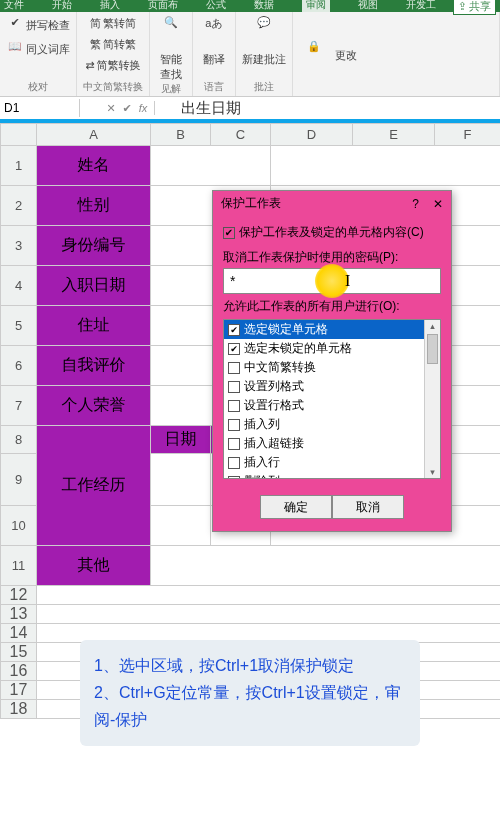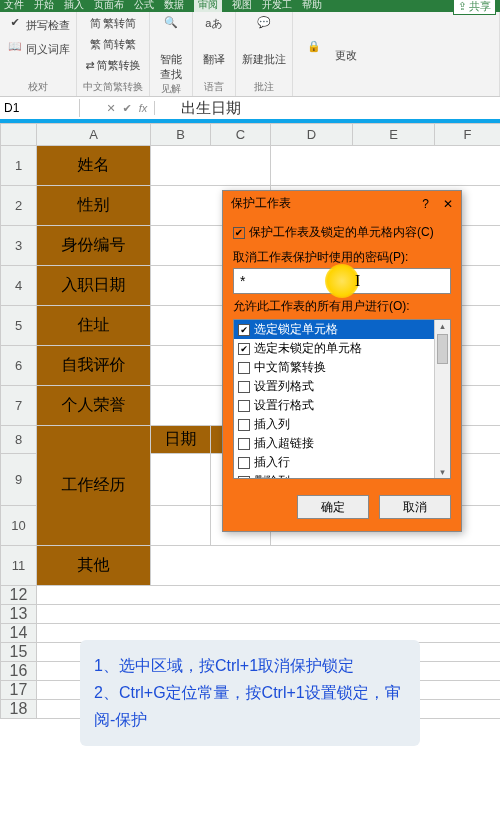--- a/index.html
+++ b/index.html
@@ -1,18 +1,18 @@
 <!DOCTYPE html>
 <html><head>
 <meta charset="utf-8">
 <style>
   * { box-sizing: border-box; margin: 0; padding: 0; font-family: "Microsoft YaHei", sans-serif; }
   body { width: 500px; height: 829px; background: #fff; overflow: hidden; position: relative; font-size: 12px; }
 
-  .tabs { display: flex; background: #2a7d3d; height: 12px; color: #fff; font-size: 10px; align-items: flex-end; padding: 0 4px; gap: 10px; }
+  .tabs { display: flex; background: #2a7d3d; height: 12px; color: #fff; font-size: 10px; align-items: flex-end; padding: 0 4px; gap: 28px; }
   .tabs span { opacity: .85; }
   .tabs .active { background: #fff; color: #2a7d3d; padding: 0 4px; }
 
   .ribbon { background: #f3f3f3; border-bottom: 1px solid #ccc; display: flex; height: 85px; font-size: 11px; color: #444; }
   .rgroup { border-right: 1px solid #ddd; padding: 4px 6px 2px; display: flex; flex-direction: column; justify-content: space-between; text-align: center; }
   .rgroup .items { display: flex; gap: 6px; align-items: center; flex: 1; }
   .rgroup .label { font-size: 10px; color: #777; }
   .ritem { display: flex; align-items: center; gap: 2px; white-space: nowrap; }
   .ricon { width: 18px; height: 18px; display: inline-block; }
   .bigicon { width: 30px; height: 30px; }
@@ -23,39 +23,39 @@
   .namebox .btns { display:flex; gap:2px; padding:0 4px; border-right:1px solid #ccc;}
   .namebox .btn { width:14px; height:14px; color:#888; font-size:11px; display:flex;align-items:center;justify-content:center;}
   .namebox .formula { flex:1; padding:2px 6px; font-size:15px; color:#333;}
 
   .sheet { position: relative; }
   table { border-collapse: collapse; width: 100%; table-layout: fixed; }
   th, td { border: 1px solid #ccc; font-size: 16px; text-align: center; }
   .colhead th { background: #eef1f0; font-weight: normal; height: 22px; font-size: 13px; color:#555;}
   .rowhead { background: #eef1f0; width: 30px; font-size: 13px; color:#555;}
   td { height: 40px; }
-  .lab { background: #a16207; }
+  .lab { background: #a21caf; }
   .tall td { height: 52px; }
   .small td { height: 28px; }
   .short td { height: 18px; font-size:16px;margin-left:10px;}
 
-  .dialog { position: absolute; left: 222px; top: 190px; width: 240px; background: #f97316; border: 1px solid #888; box-shadow: 2px 2px 8px rgba(0,0,0,.3); font-size: 12px; }
+  .dialog { position: absolute; left: 212px; top: 190px; width: 240px; background: #ec4899; border: 1px solid #888; box-shadow: 2px 2px 8px rgba(0,0,0,.3); font-size: 12px; }
   .dlg-title { display:flex; align-items:center; justify-content:space-between; padding:4px 8px; }
   .dlg-title .r { display:flex; gap:14px; align-items:center;}
   .dlg-body { padding: 8px 10px; }
   .chk { display:flex; align-items:center; gap:4px; margin-bottom:8px;}
   .chk .box { width:12px;height:12px;border:1px solid #555; display:flex;align-items:center;justify-content:center;font-size:10px;}
   .pwlabel { margin:4px 0 2px; }
   .pwinput { width:100%; height:26px; border:1px solid #888; padding:2px 6px; background:#fff; font-size:14px; position:relative;}
   .cursor-hl { position:absolute; left:50%; top:50%; width:34px;height:34px; border-radius:50%; background:radial-gradient(circle,#ffe35a 0%,#ffd400 60%,rgba(255,212,0,0) 100%); transform:translate(-50%,-50%); pointer-events:none;}
   .permlist { border:1px solid #888; background:#fff; height:160px; overflow:hidden; margin-top:4px; position:relative;}
   .permlist .row { display:flex; align-items:center; gap:4px; padding:1px 4px; font-size:12px;}
   .permlist .row.sel { background:#0a64c8; color:#fff;}
   .permlist .cb { width:12px;height:12px;border:1px solid #555;background:#fff;display:flex;align-items:center;justify-content:center;font-size:9px;color:#000;}
-  .dlg-footer { display:flex; gap:10px; justify-content:flex-end; padding:8px 10px 12px;}
+  .dlg-footer { display:flex; gap:0; justify-content:center; padding:8px 10px 12px;}
   .dlg-footer button { width:72px; height:24px; border:1px solid #888; background:#eee; font-size:12px;}
   .scrollbar { position:absolute; right:0; top:0; bottom:0; width:16px; background:#f0f0f0; border-left:1px solid #ccc;}
   .scrollbar .thumb { position:absolute; left:2px; right:2px; top:14px; height:30px; background:#cfcfcf; border:1px solid #aaa;}
   .scrollbar .arr { position:absolute;left:0;right:0;height:12px;display:flex;align-items:center;justify-content:center;font-size:9px;color:#666;}
 
   .note { position:absolute; left:80px; top:640px; width:340px; background:#e8eef3; border-radius:6px; padding:12px 14px; font-size:16px; color:#1d4ed8; line-height:1.7;}
   .share { position:absolute; right:4px; top:-2px; background:#fff; border:1px solid #2a7d3d; color:#2a7d3d; font-size:11px; padding:0 4px; display:flex; align-items:center; gap:2px;}
 </style>
 </head>
 <body>

